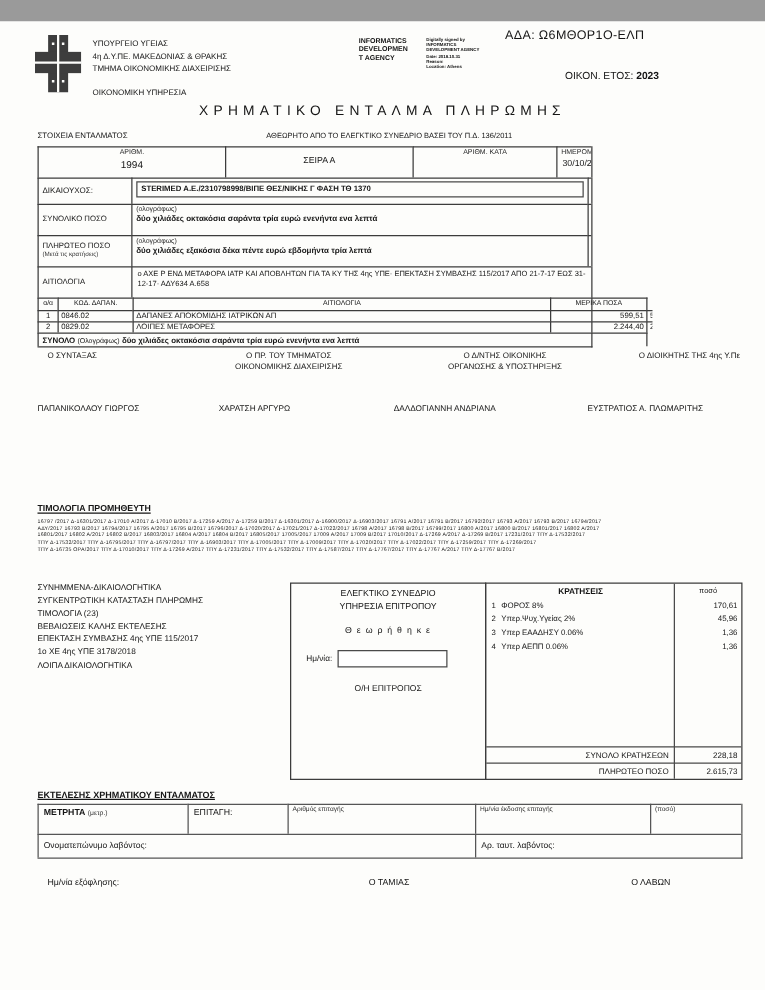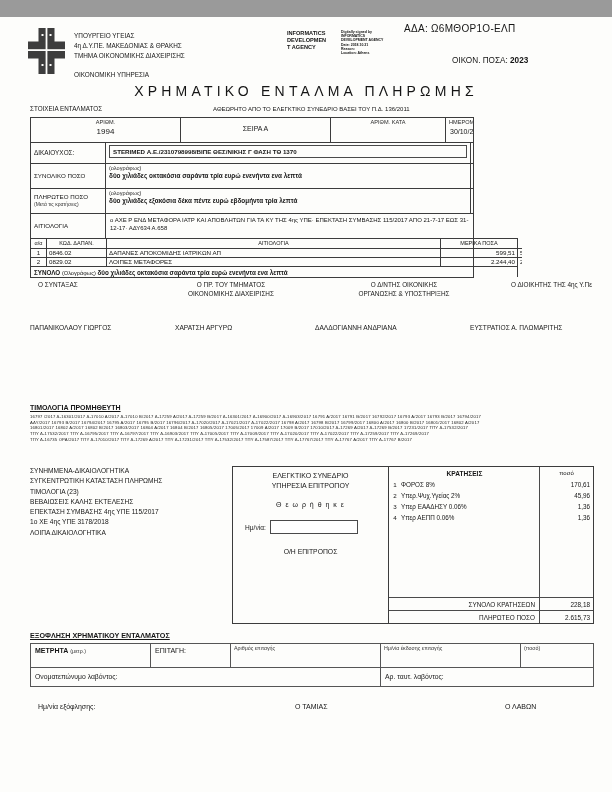--- a/index.html
+++ b/index.html
@@ -60,25 +60,25 @@
     <div style="font-size:3.5px;font-weight:700;line-height:4.2px;width:62px;white-space:pre-line;color:#101010">Digitally signed by
 INFORMATICS
 DEVELOPMENT AGENCY
 Date: 2018.10.31
 Reason:
 Location: Athens</div>
   </div>
 
   <div class="abs" style="left:404px;top:6px;font-size:10px;letter-spacing:.3px">ΑΔΑ: Ω6ΜΘΟΡ1Ο-ΕΛΠ</div>
   <div class="abs" style="left:452px;top:39px;font-size:8.2px">
-    <span>ΟΙΚΟΝ. ΠΟΣΑ:</span>
+    <span>ΟΙΚΟΝ. ΕΤΟΣ:</span>
     <span class="bold">2023</span>
   </div>
 
-  <div class="abs ctr" style="left:0;top:66px;width:612px;font-size:14px;letter-spacing:4.2px">ΧΡΗΜΑΤΙΚΟ ΕΝΤΑΛΜΑ ΠΛΗΡΩΜΗΣ</div>
+  <div class="abs ctr" style="left:0;top:66px;width:612px;font-size:11px;letter-spacing:4.2px">ΧΡΗΜΑΤΙΚΟ ΕΝΤΑΛΜΑ ΠΛΗΡΩΜΗΣ</div>
 
   <div class="abs" style="left:30px;top:88px;font-size:6.3px">ΣΤΟΙΧΕΙΑ ΕΝΤΑΛΜΑΤΟΣ</div>
   <div class="abs" style="left:213px;top:88.5px;font-size:6px">ΑΘΕΩΡΗΤΟ ΑΠΟ ΤΟ ΕΛΕΓΚΤΙΚΟ ΣΥΝΕΔΡΙΟ ΒΑΣΕΙ ΤΟΥ Π.Δ. 136/2011</div>
 
   <div class="trow" style="top:100px;height:25px">
     <div class="tcell" style="width:150px">
       <div class="clabel ctr">ΑΡΙΘΜ.</div>
       <div class="ctr" style="font-size:8px;padding-top:2px">1994</div>
     </div>
     <div class="tcell" style="width:150px">
@@ -262,21 +262,21 @@
     <div class="abs" style="left:0;right:0;bottom:13px;height:13px;border-top:1px solid #4a4a4a;display:flex;align-items:center">
       <div style="flex:1;font-size:6.4px;text-align:right;padding-right:8px">ΣΥΝΟΛΟ ΚΡΑΤΗΣΕΩΝ</div>
       <div class="rt" style="width:50px;font-size:6.4px;padding-right:3px">228,18</div>
     </div>
     <div class="abs" style="left:0;right:0;bottom:0;height:13px;border-top:1px solid #4a4a4a;display:flex;align-items:center">
       <div style="flex:1;font-size:6.4px;text-align:right;padding-right:8px">ΠΛΗΡΩΤΕΟ ΠΟΣΟ</div>
       <div class="rt" style="width:50px;font-size:6.4px;padding-right:3px">2.615,73</div>
     </div>
   </div>
 
-  <div class="abs bold" style="left:30px;top:614px;font-size:7.2px;text-decoration:underline">ΕΞΟΦΛΗΣΗ ΧΡΗΜΑΤΙΚΟΥ ΕΝΤΑΛΜΑΤΟΣ</div>
+  <div class="abs bold" style="left:30px;top:614px;font-size:7.2px;text-decoration:underline">ΕΚΤΕΛΕΣΗΣ ΧΡΗΜΑΤΙΚΟΥ ΕΝΤΑΛΜΑΤΟΣ</div>
 
   <div class="pay-row" style="top:626px;height:24px">
     <div class="pcell" style="width:120px">
       <div style="padding:3px 4px 0;font-size:7px">
         <span class="bold">ΜΕΤΡΗΤΑ</span>
         <span style="font-size:5.4px;color:#333">(μετρ.)</span>
       </div>
     </div>
     <div class="pcell" style="width:80px">
       <div style="padding:3px 4px 0;font-size:7px">ΕΠΙΤΑΓΗ:</div>

